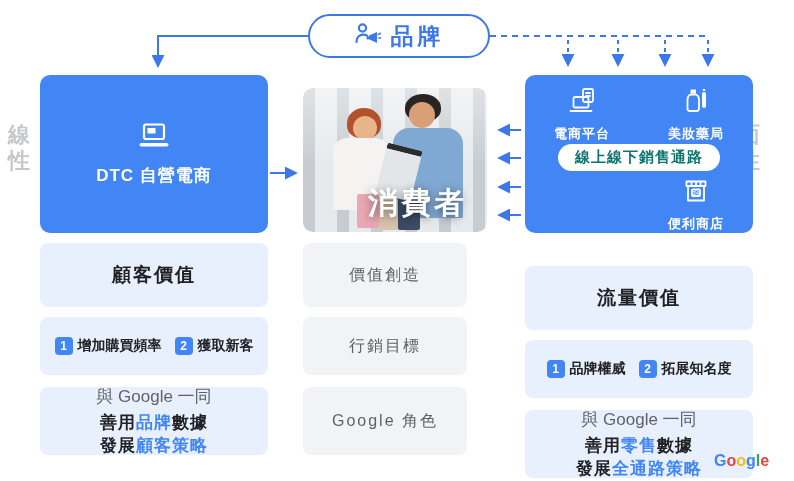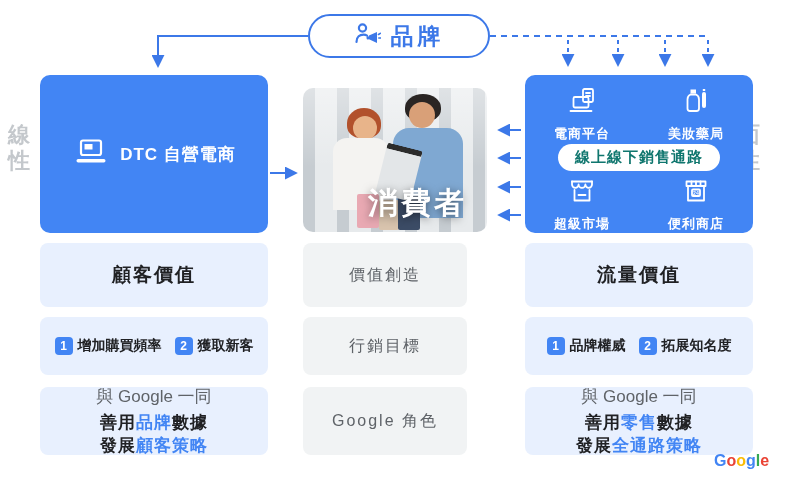--- a/index.html
+++ b/index.html
@@ -9,21 +9,21 @@
   svg.connectors{position:absolute;left:0;top:0;pointer-events:none;z-index:1;}
 
   
   #brand-pill{left:308px;top:14px;width:182px;height:44px;box-sizing:border-box;
     border:2.5px solid #3C78E8;border-radius:24px;background:#fff;z-index:2;
     display:flex;align-items:center;justify-content:center;gap:10px;}
   #brand-pill .label{font-size:23px;font-weight:bold;color:#3C78E8;letter-spacing:4px;}
 
   
   #dtc-box{left:40px;top:75px;width:228px;height:158px;background:#4285F4;border-radius:10px;
-    display:flex;flex-direction:row;align-items:center;justify-content:center;gap:10px;z-index:2;text-align:right;}
+    display:flex;flex-direction:column;align-items:center;justify-content:center;gap:10px;z-index:2;text-align:right;}
   #dtc-box .label{color:#fff;font-size:17px;font-weight:bold;letter-spacing:1px;}
 
   
   #photo{left:303px;top:88px;width:184px;height:144px;border-radius:10px;overflow:hidden;
     background:
       linear-gradient(180deg, rgba(255,255,255,.45), rgba(255,255,255,0) 55%),
       repeating-linear-gradient(90deg,#c6ccd1 0 12px,#e7eaec 12px 34px),
       repeating-linear-gradient(0deg,#c0c7cc 0 9px,#eceeef 9px 32px);
     z-index:2;}
   #photo .shape{position:absolute;}
@@ -51,21 +51,21 @@
     font-size:15px;font-weight:bold;color:#0f766e;letter-spacing:1px;}
 
   
   .v-label{width:26px;font-size:22px;font-weight:bold;color:#C4C8CC;line-height:1.2;
     text-align:center;word-break:break-all;}
   #v-left{left:6px;top:122px;} #v-right{left:736px;top:122px;}
 
   
   .rowbox{border-radius:8px;display:flex;flex-direction:column;align-items:center;justify-content:center;}
   .light-blue{background:#E8F0FE;} .light-gray{background:#F1F3F4;}
-  .col-l{left:40px;width:228px;} .col-c{left:303px;width:164px;} .col-r{left:525px;width:228px;}
+  .col-l{left:40px;width:228px;} .col-c{left:303px;width:164px;} .col-r{left:525px;width:228px;margin-top:23px;}
   .r2{top:243px;height:64px;} .r3{top:317px;height:58px;} .r4{top:387px;height:68px;}
   .big-label{font-size:19px;font-weight:bold;color:#202124;letter-spacing:2px;}
   .mid-label{font-size:16px;color:#5F6368;letter-spacing:2px;}
   .goals{display:flex;flex-direction:row;align-items:center;gap:13px;}
   .goal-item{display:flex;align-items:center;gap:5px;}
   .badge{width:18px;height:18px;background:#4285F4;color:#fff;border-radius:4px;font-size:12px;
     font-weight:bold;display:flex;align-items:center;justify-content:center;}
   .goal-label{font-size:14px;font-weight:bold;color:#202124;}
   .g-header{font-size:17px;color:#5F6368;margin-bottom:3px;text-align:center;}
   .g-line{font-size:17px;font-weight:bold;color:#202124;line-height:23px;letter-spacing:1px;}
@@ -158,31 +158,20 @@
         <svg width="30" height="30" viewBox="0 0 30 30" fill="none" stroke="#fff" stroke-width="1.8" stroke-linecap="round" stroke-linejoin="round">
           <rect x="9.5" y="3.5" width="5.5" height="4" fill="#fff" stroke="none"></rect>
           <path d="M9.5,8.5 c-2.2,1 -3,2.8 -3,5 v9 a2.5,2.5 0 0 0 2.5,2.5 h6.5 a2.5,2.5 0 0 0 2.5,-2.5 v-9 c0,-2.2 -0.8,-4 -3,-5 z"></path>
           <rect x="21" y="6" width="4" height="16" rx="2" fill="#fff" stroke="none"></rect>
           <rect x="21.8" y="3" width="2.4" height="2" fill="#fff" stroke="none"></rect>
         </svg>
       </span>
       <span class="ch-label">美妝藥局</span>
     </div>
     <div id="channels-pill">線上線下銷售通路</div>
-    <div class="ch-item" id="ch-2">
-      <span>
-        <svg width="30" height="30" viewBox="0 0 30 30" fill="none" stroke="#fff" stroke-width="1.8" stroke-linecap="round" stroke-linejoin="round">
-          <path d="M5,5.5 h20"></path>
-          <path d="M5,5.5 v3 a3.3,3.3 0 0 0 6.6,0 a3.4,3.4 0 0 0 6.8,0 a3.3,3.3 0 0 0 6.6,0 v-3"></path>
-          <path d="M7.5,14 v10.5 h15 v-10.5"></path>
-          <path d="M11.5,19 h7"></path>
-        </svg>
-      </span>
-      <span class="ch-label">超級市場</span>
-    </div>
     <div class="ch-item" id="ch-3">
       <span>
         <svg width="30" height="30" viewBox="0 0 30 30" fill="none" stroke="#fff" stroke-width="1.8" stroke-linecap="round" stroke-linejoin="round">
           <path d="M5.5,10 v-4.5 h19 v4.5 z"></path>
           <path d="M10.5,5.5 v4.5 M15,5.5 v4.5 M19.5,5.5 v4.5"></path>
           <path d="M7,10 v14.5 h16 v-14.5"></path>
           <rect x="11" y="13.5" width="8" height="6.5" rx="1"></rect>
           <text x="15" y="18.7" text-anchor="middle" font-size="5.2" font-family="Liberation Sans, sans-serif" font-weight="bold" fill="#fff" stroke="none">24</text>
         </svg>
       </span>

